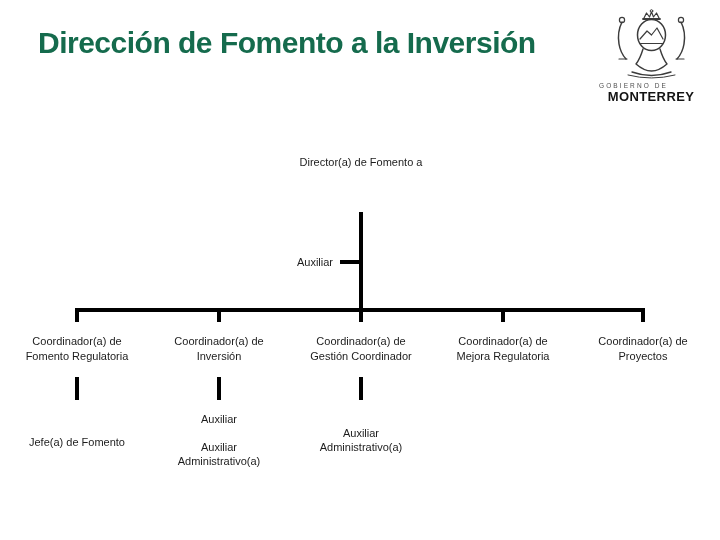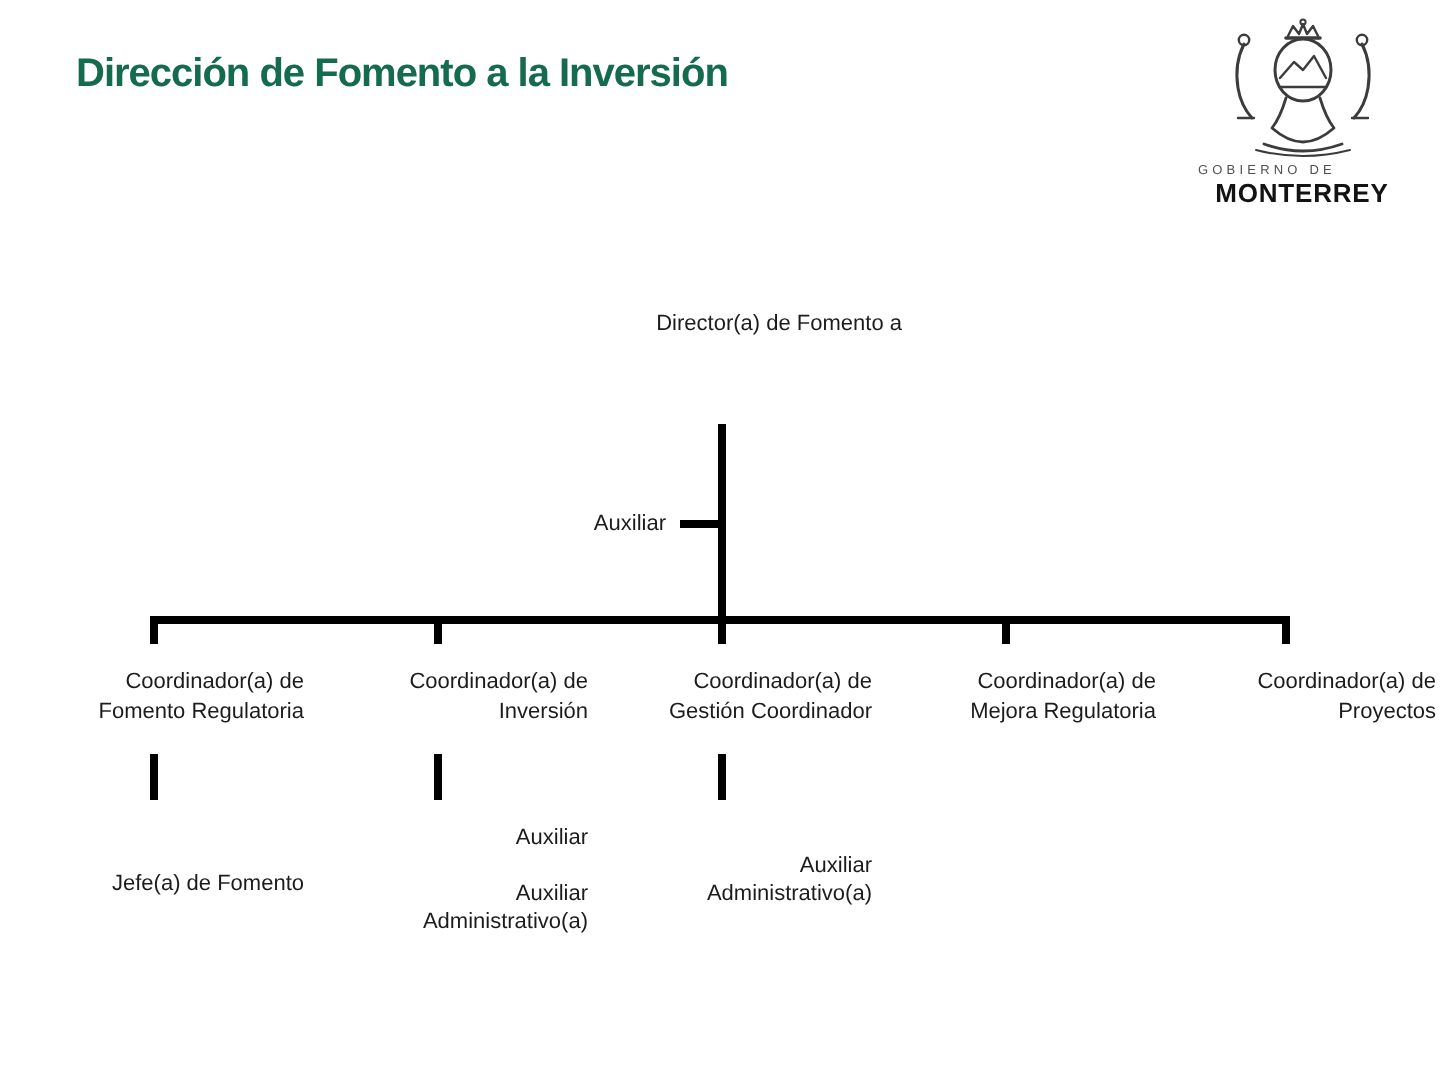--- a/index.html
+++ b/index.html
@@ -5,34 +5,34 @@
   * { margin:0; padding:0; box-sizing:border-box; }
   html,body { width:720px; height:540px; }
   body {
     font-family:"Liberation Sans","DejaVu Sans",sans-serif;
     background:#ffffff;
   }
   .slide { position:relative; width:720px; height:540px; background:#ffffff; overflow:hidden; }
 
   .title {
     position:absolute; left:38px; top:26px;
-    font-size:20px; font-weight:bold; letter-spacing:-0.5px;
+    font-size:30px; font-weight:bold; letter-spacing:-0.5px;
     color:#156B4D; white-space:nowrap;
   }
 
   .logo { position:absolute; left:599px; top:8px; width:104px; }
   .logo svg { display:block; margin:0 auto; }
   .logo-top  { font-size:6.5px; letter-spacing:2.1px; color:#4f4f4f; margin-top:2px; white-space:nowrap; }
   .logo-bottom { font-size:13px; font-weight:bold; color:#131313; letter-spacing:0.4px; white-space:nowrap;text-align:center; }
 
   .chart { position:absolute; left:0; top:0; width:720px; height:540px; }
 
   .node {
     position:absolute; font-size:11px; line-height:15px;
-    color:#1c1c1c; text-align:right;
+    color:#1c1c1c; text-align:center;
   }
   .tight { line-height:14px; }
 
   .cline { position:absolute; background:#000000; }
 
   
   .n-director { left:271px; top:155px; width:180px; }
   .n-auxstaff { left:243px; top:255px; width:90px; text-align:right; }
   .coord { top:334px; width:150px; }
   .c1 { left:2px; }   .c2 { left:144px; } .c3 { left:286px; }

